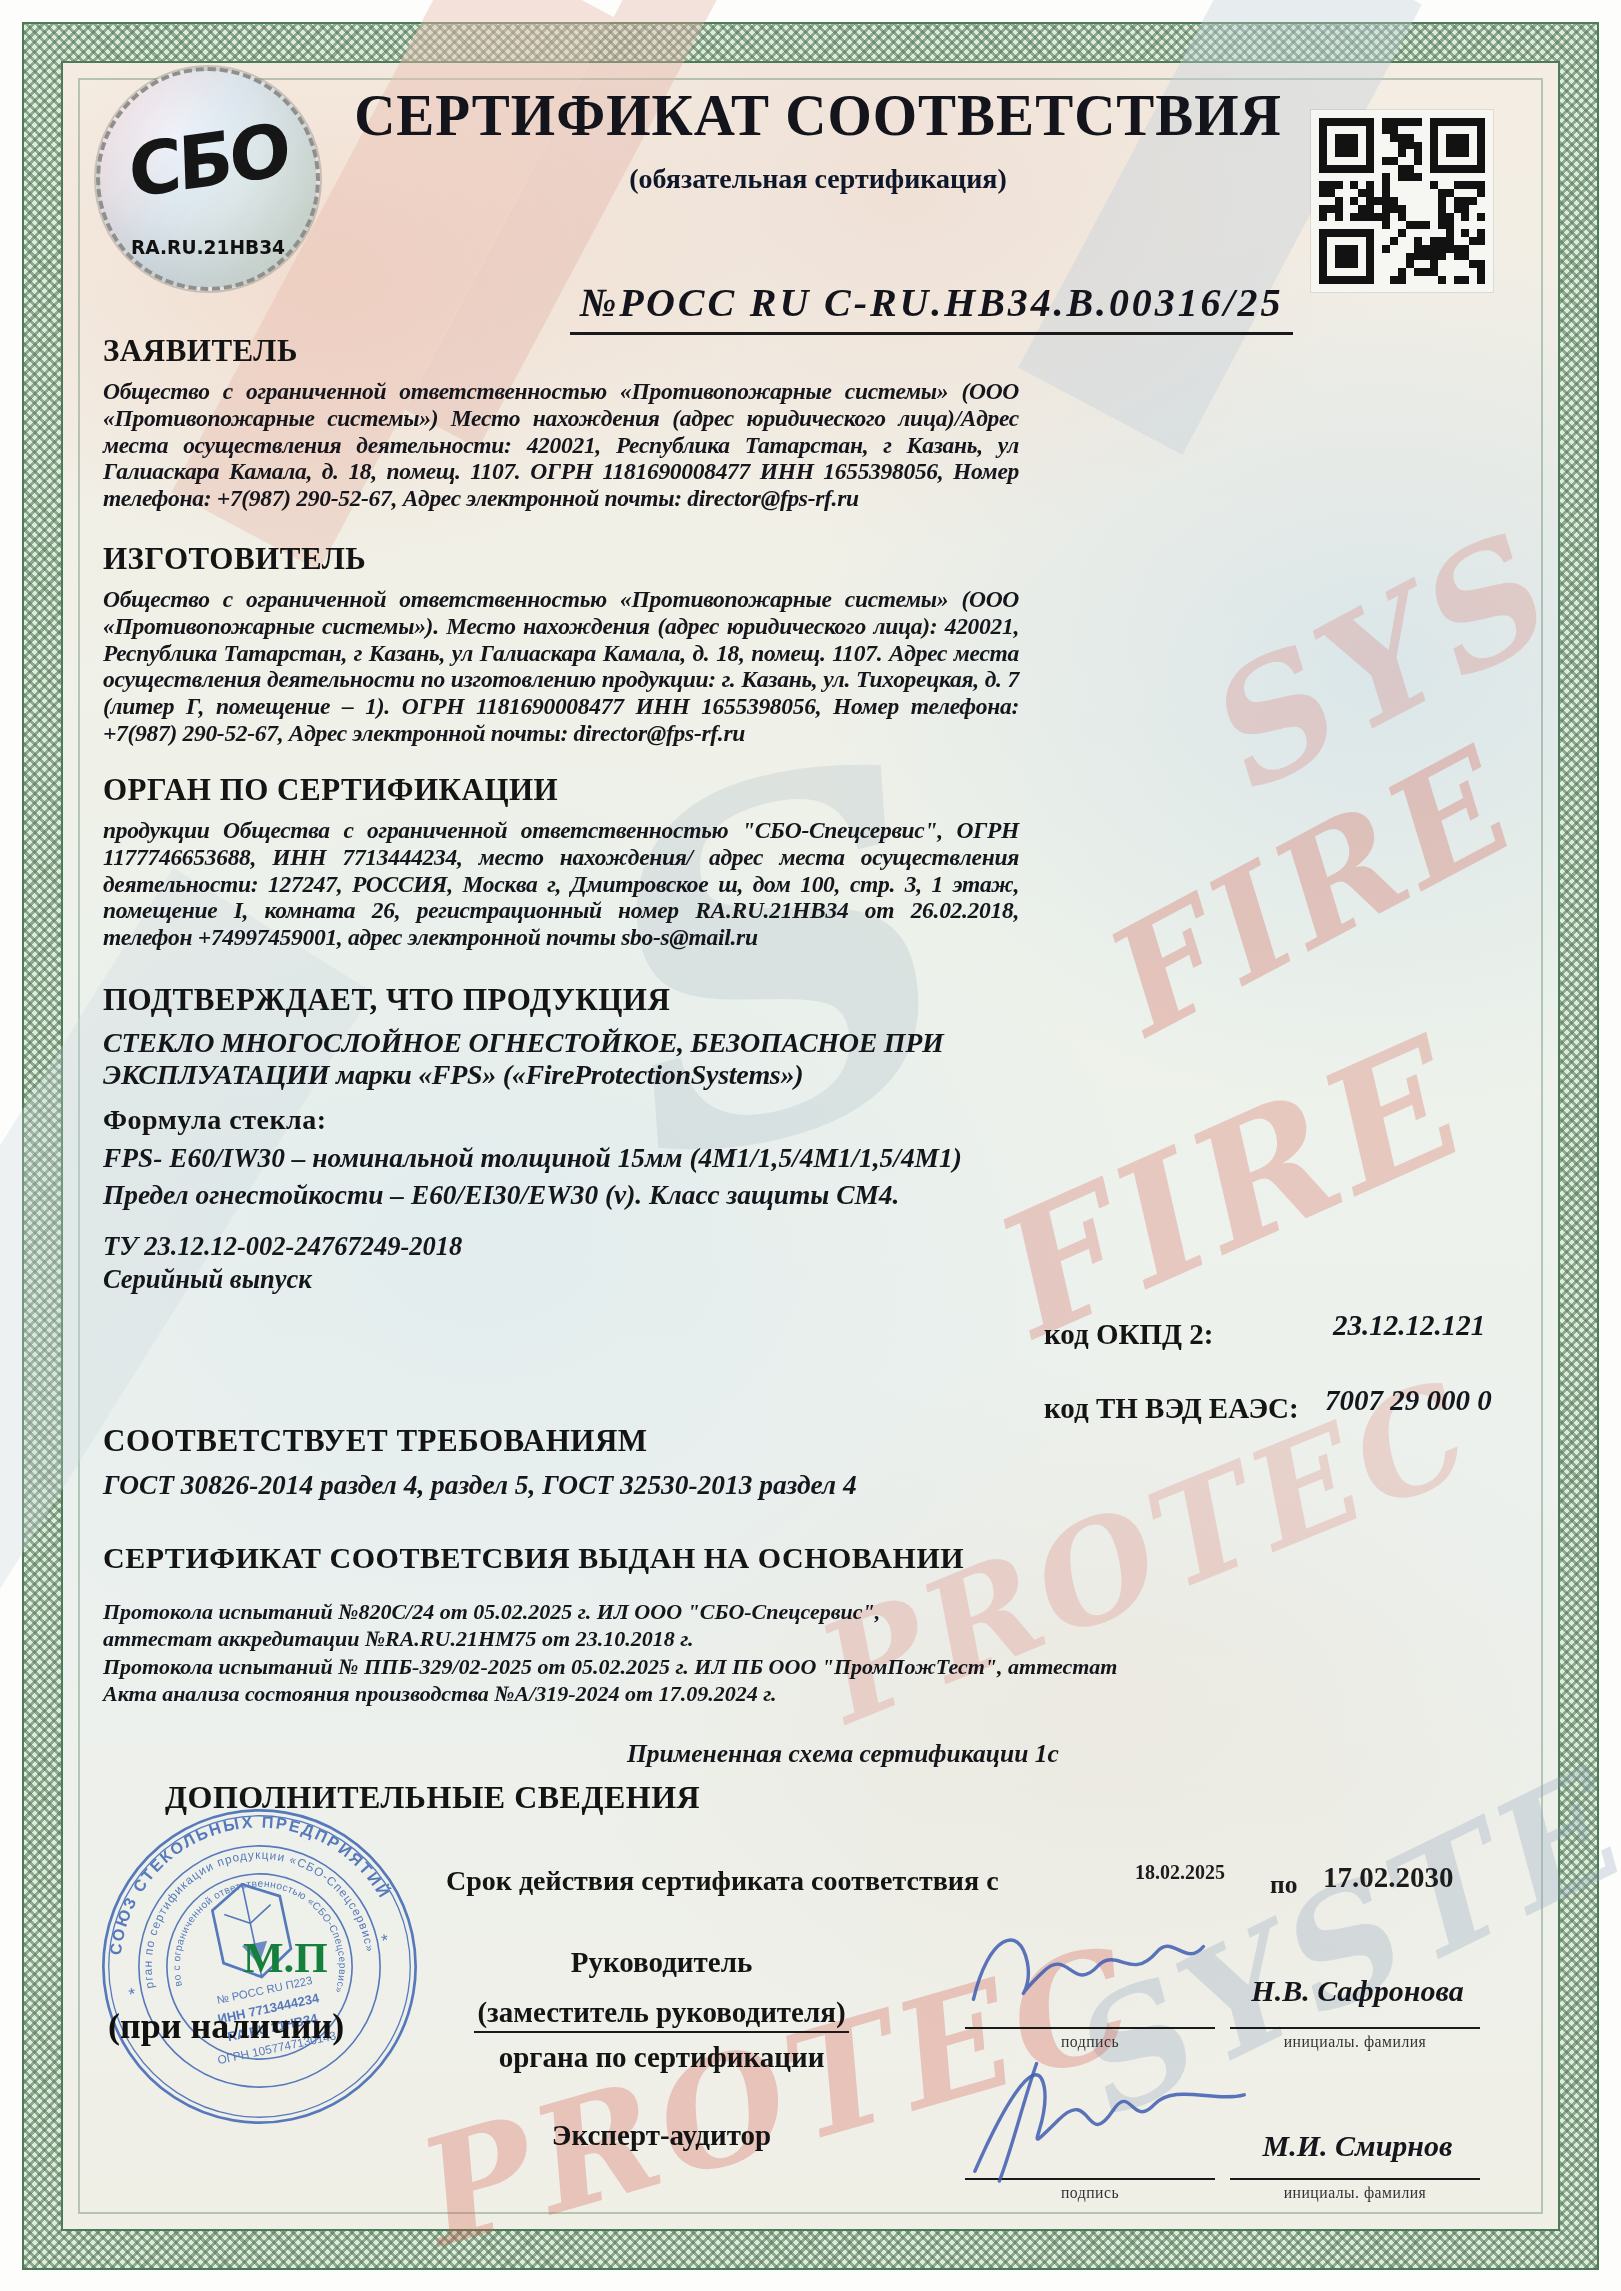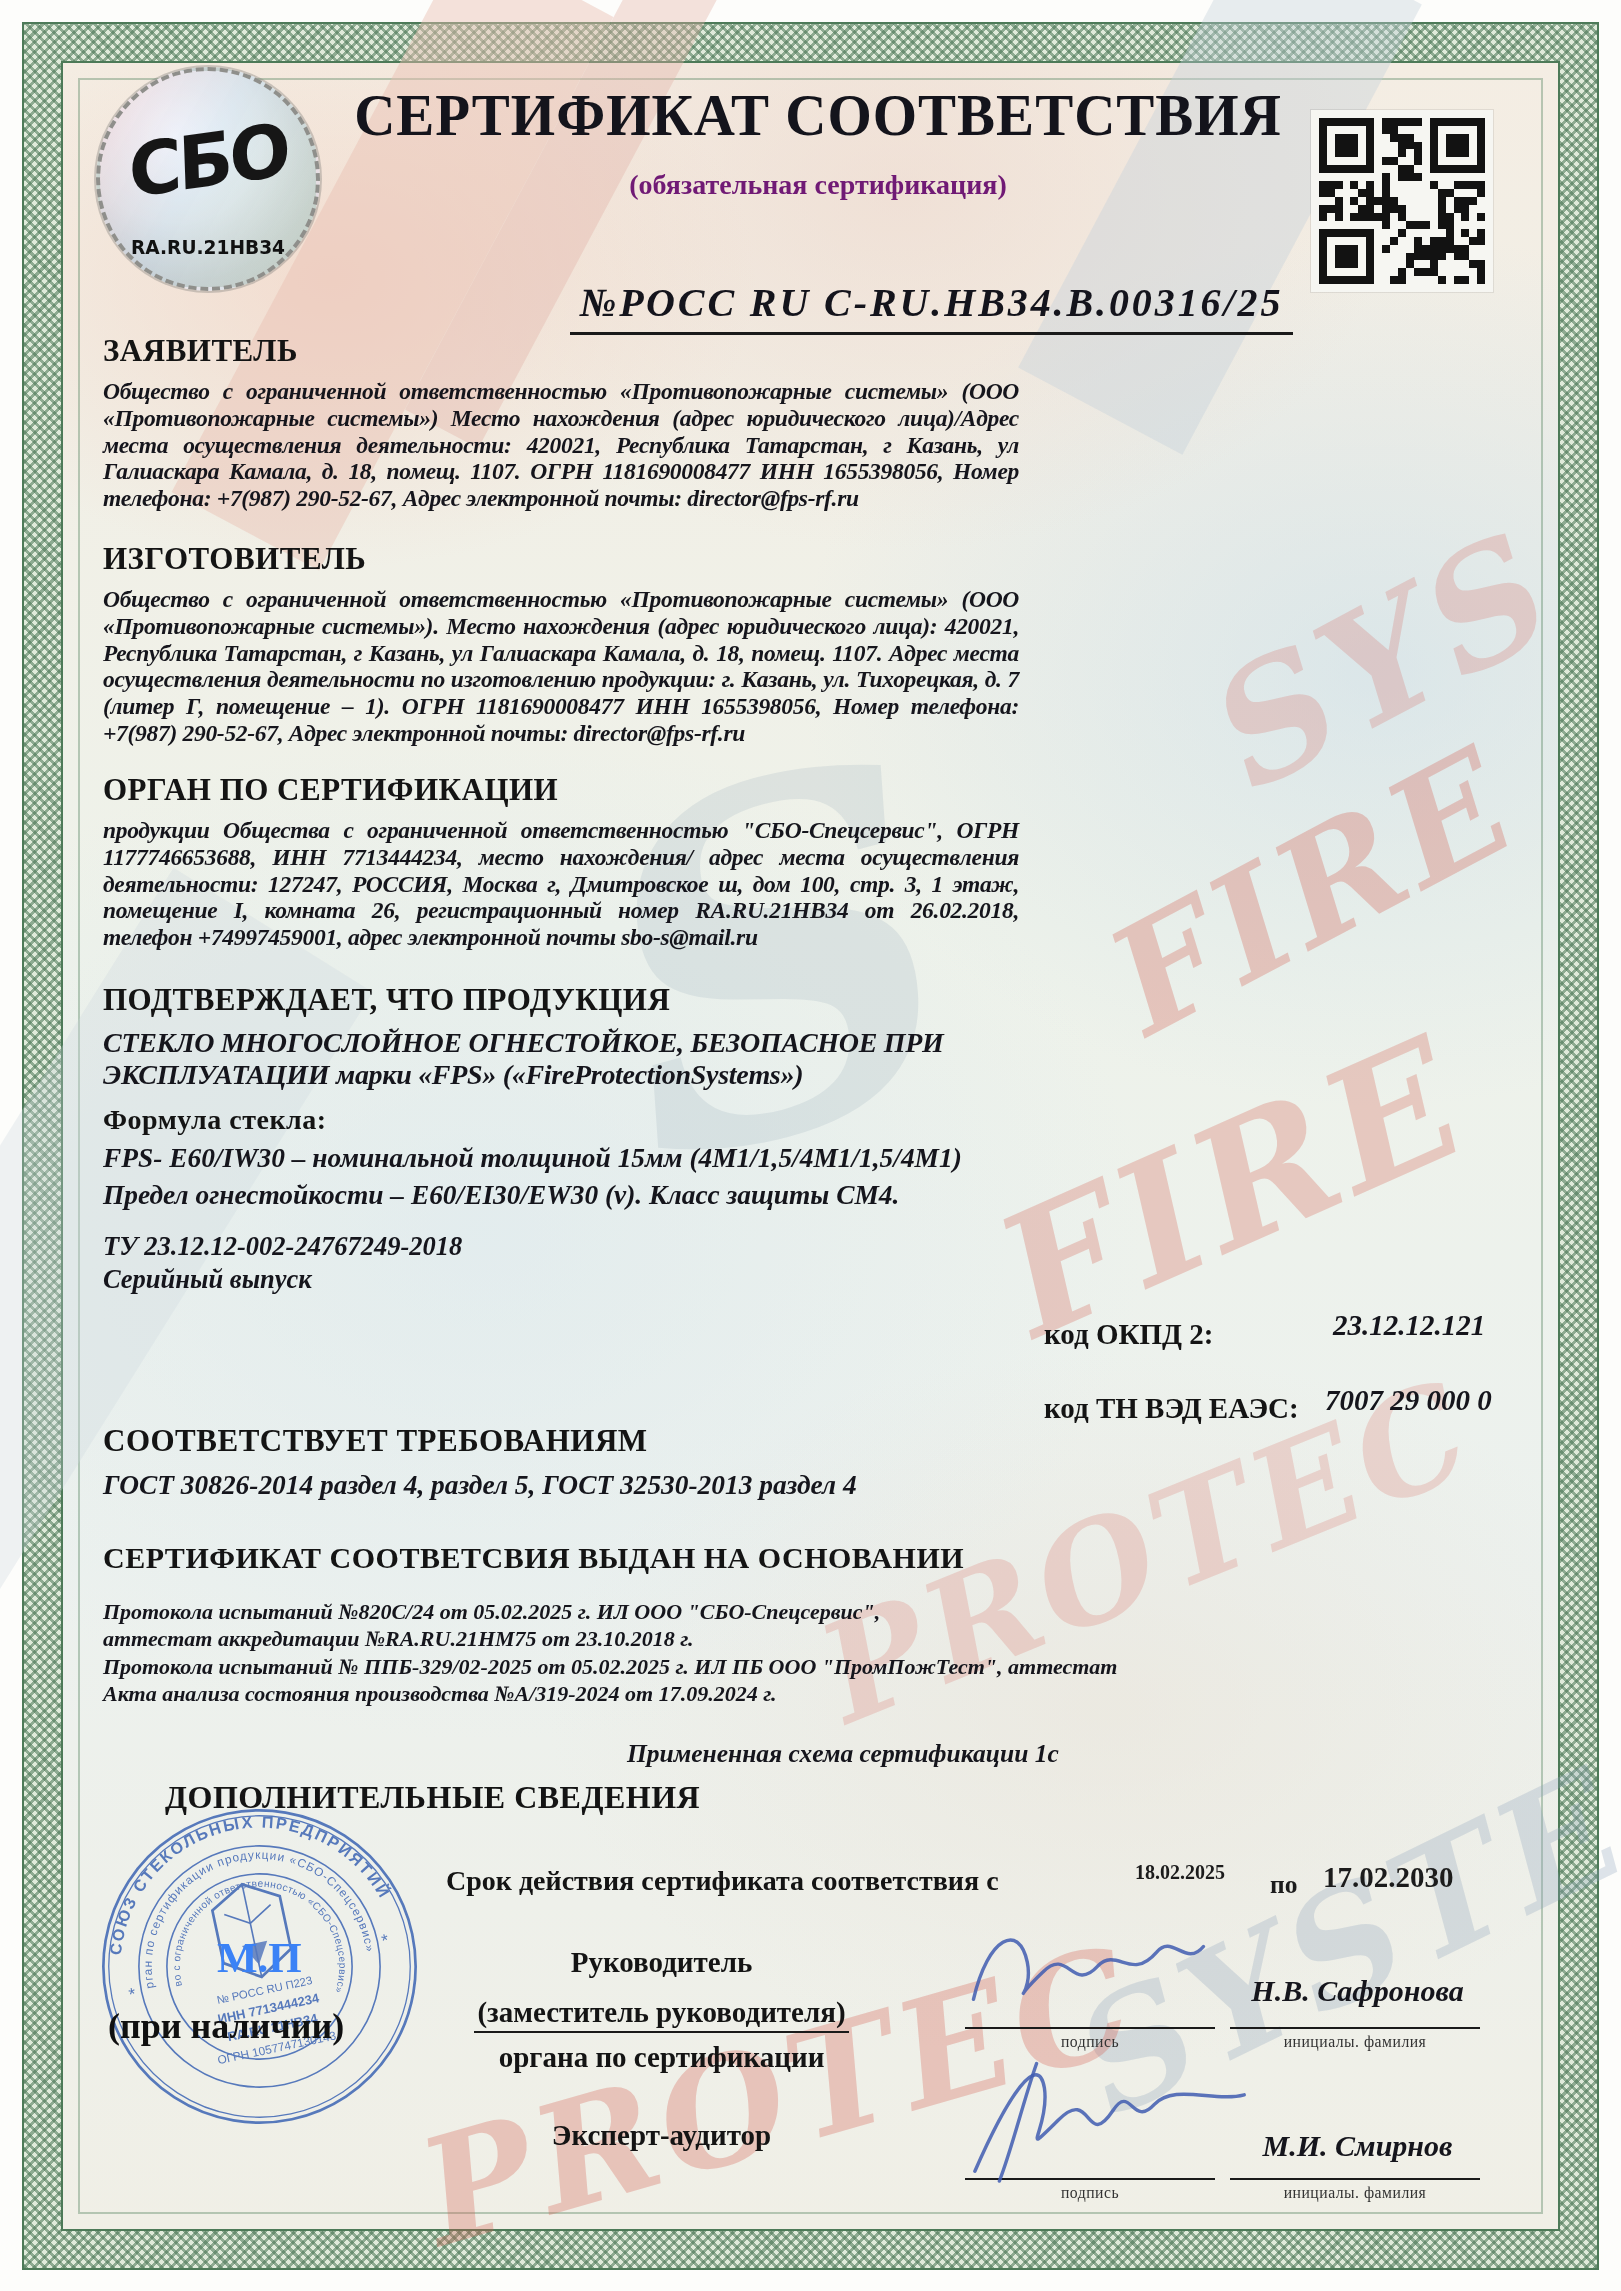--- a/index.html
+++ b/index.html
@@ -41,22 +41,22 @@
     background:
       linear-gradient(120deg, rgba(255,185,205,.28), rgba(185,222,255,.3) 45%, rgba(205,250,222,.28)),
       radial-gradient(circle at 35% 30%, #fdfdfc, #e8e6e2 42%, #c9c7c3 72%, #b6b4b0);
     box-shadow:0 0 0 2px rgba(120,120,118,.35);}
   .seal-logo{position:absolute;left:0;right:0;top:47px;text-align:center;font-family:"DejaVu Sans",sans-serif;
     font-weight:bold;font-size:73px;color:#161616;transform:rotate(-8deg) skewX(-6deg);letter-spacing:-3.9px;}
   .seal-code{position:absolute;left:0;right:0;bottom:29px;text-align:center;font-family:"DejaVu Sans",sans-serif;
     font-weight:bold;font-size:18.6px;color:#111;}
   .title{position:absolute;left:333px;top:82px;width:970px;text-align:center;font-weight:bold;
     font-size:57px;letter-spacing:1px;color:#14141c;transform:scaleY(1.05);}
-  .subtitle{position:absolute;left:333px;top:169px;width:970px;text-align:center;font-weight:bold;
-    font-size:28px;color:#701a75;}
+  .subtitle{position:absolute;left:333px;top:163px;width:970px;text-align:center;font-weight:bold;
+    font-size:28px;color:#0f172a;}
   .cert-number{position:absolute;left:510px;top:247px;width:843px;text-align:center;margin-top:32px;}
   .cert-number span{display:inline-block;font-weight:bold;font-style:italic;font-size:40px;
     letter-spacing:2.9px;color:#14141c;border-bottom:3.9px solid #1a1a1a;padding:0 9.8px 5.9px;}
   .qr{position:absolute;left:1311px;top:110px;width:182px;height:182px;background:#f6f6f2;
     box-shadow:0 0 0 1px rgba(0,0,0,.08);}
   .qr-grid{position:absolute;inset:7.8px;display:grid;grid-template-columns:repeat(21,1fr);grid-template-rows:repeat(21,1fr);}
   .qr-grid div{background:#121212;}
   .qf{position:absolute;width:55px;height:55px;border:8.8px solid #121212;background:#f6f6f2;box-sizing:border-box;}
   .qf::after{content:'';position:absolute;inset:7.8px;background:#121212;}
   .qf.tl{left:7.8px;top:7.8px;} .qf.tr{right:7.8px;top:7.8px;} .qf.bl{left:7.8px;bottom:7.8px;}
@@ -79,21 +79,21 @@
   .role .ul{display:inline-block;border-bottom:2.9px solid #1a1a1a;padding:0 3.9px 2px;}
   .sigline{position:absolute;width:250px;border-top:2.9px solid #1a1a1a;z-index:5;}
   .caption{position:absolute;width:250px;text-align:center;font-size:15.7px;color:#333;letter-spacing:0.5px;z-index:5;}
   .sig-name{position:absolute;left:1225px;width:265px;text-align:center;font-weight:bold;font-style:italic;
     font-size:30px;color:#15151c;z-index:5;white-space:nowrap;}
   .signature{position:absolute;z-index:6;}
   .signature path{stroke:#3f5cb0;stroke-width:3.5;fill:none;stroke-linecap:round;opacity:.85;}
   
   .stamp{position:absolute;left:98px;top:1805px;width:323px;height:323px;transform:rotate(-12deg);opacity:.92;z-index:5;}
   .stamp text{font-family:"Liberation Sans","DejaVu Sans",sans-serif;}
-  .mp{position:absolute;left:217px;top:1933px;font-weight:bold;font-size:43px;color:#3b82f6;z-index:6;}
+  .mp{position:absolute;left:223px;top:1933px;font-weight:bold;font-size:43px;color:#15803d;z-index:6;padding-left:20px;}
   .mp2{position:absolute;left:108px;top:2005px;font-weight:bold;font-size:36px;color:#101010;z-index:6;}
 </style>
 </head>
 <body>
 
 <div class="cert">
   <div class="border-band"></div>
   <div class="paper"></div>
   <div class="inner-line"></div>
 

